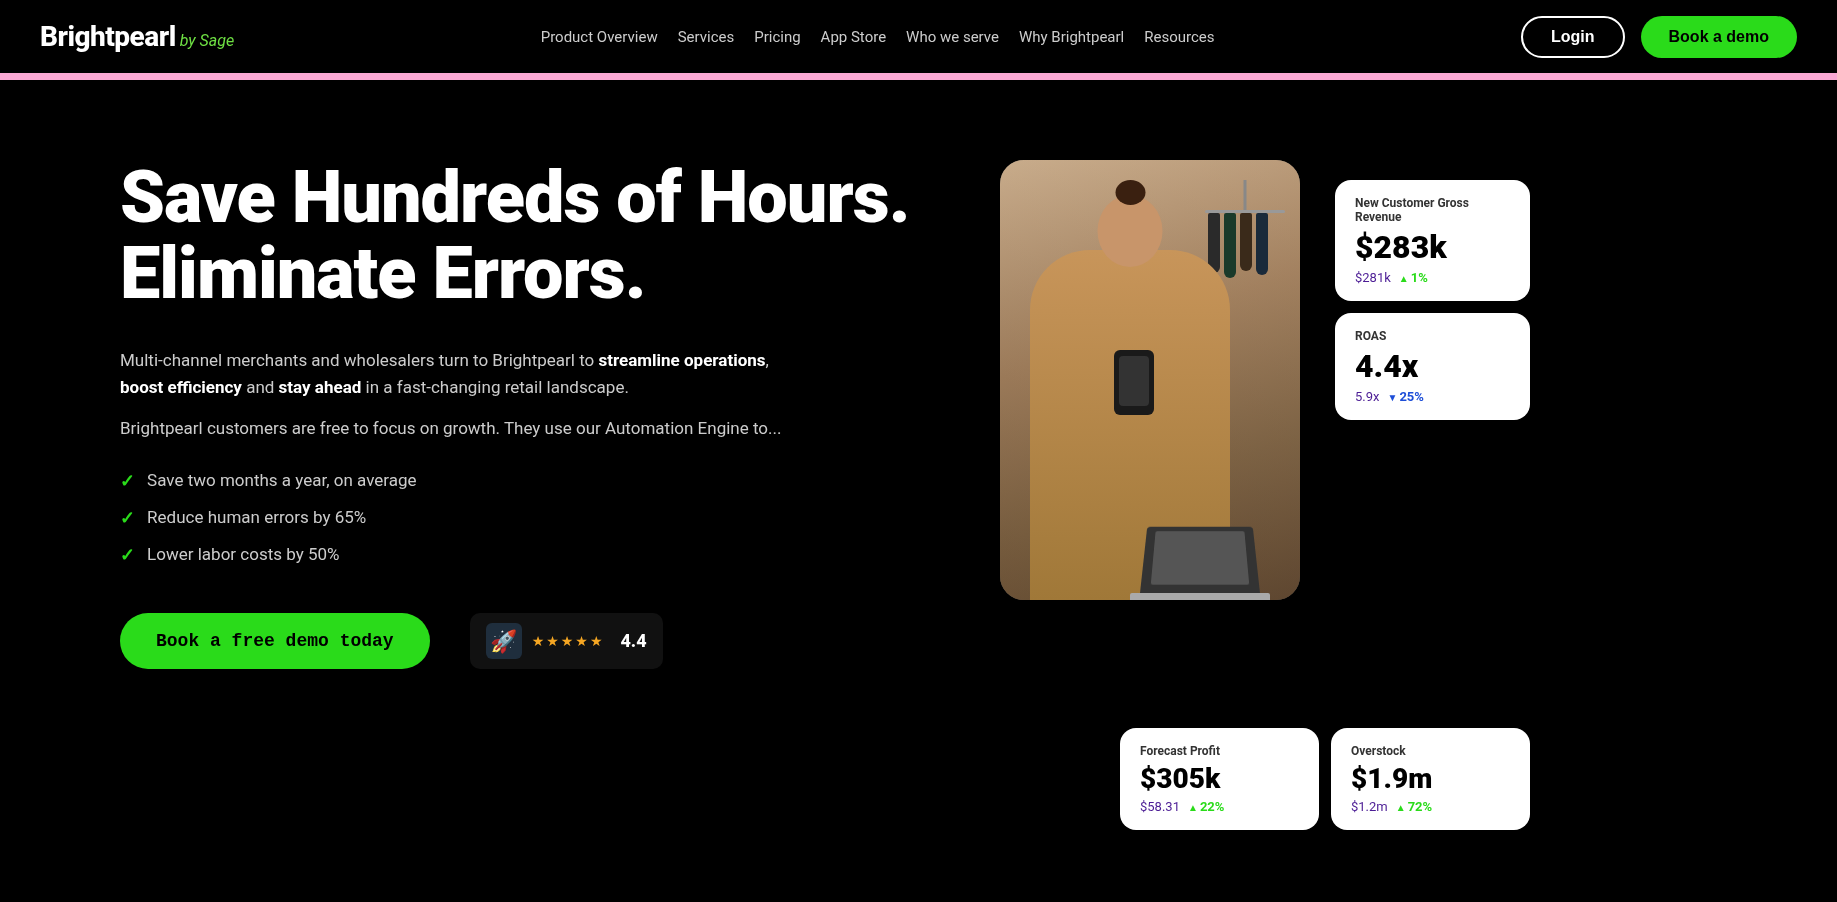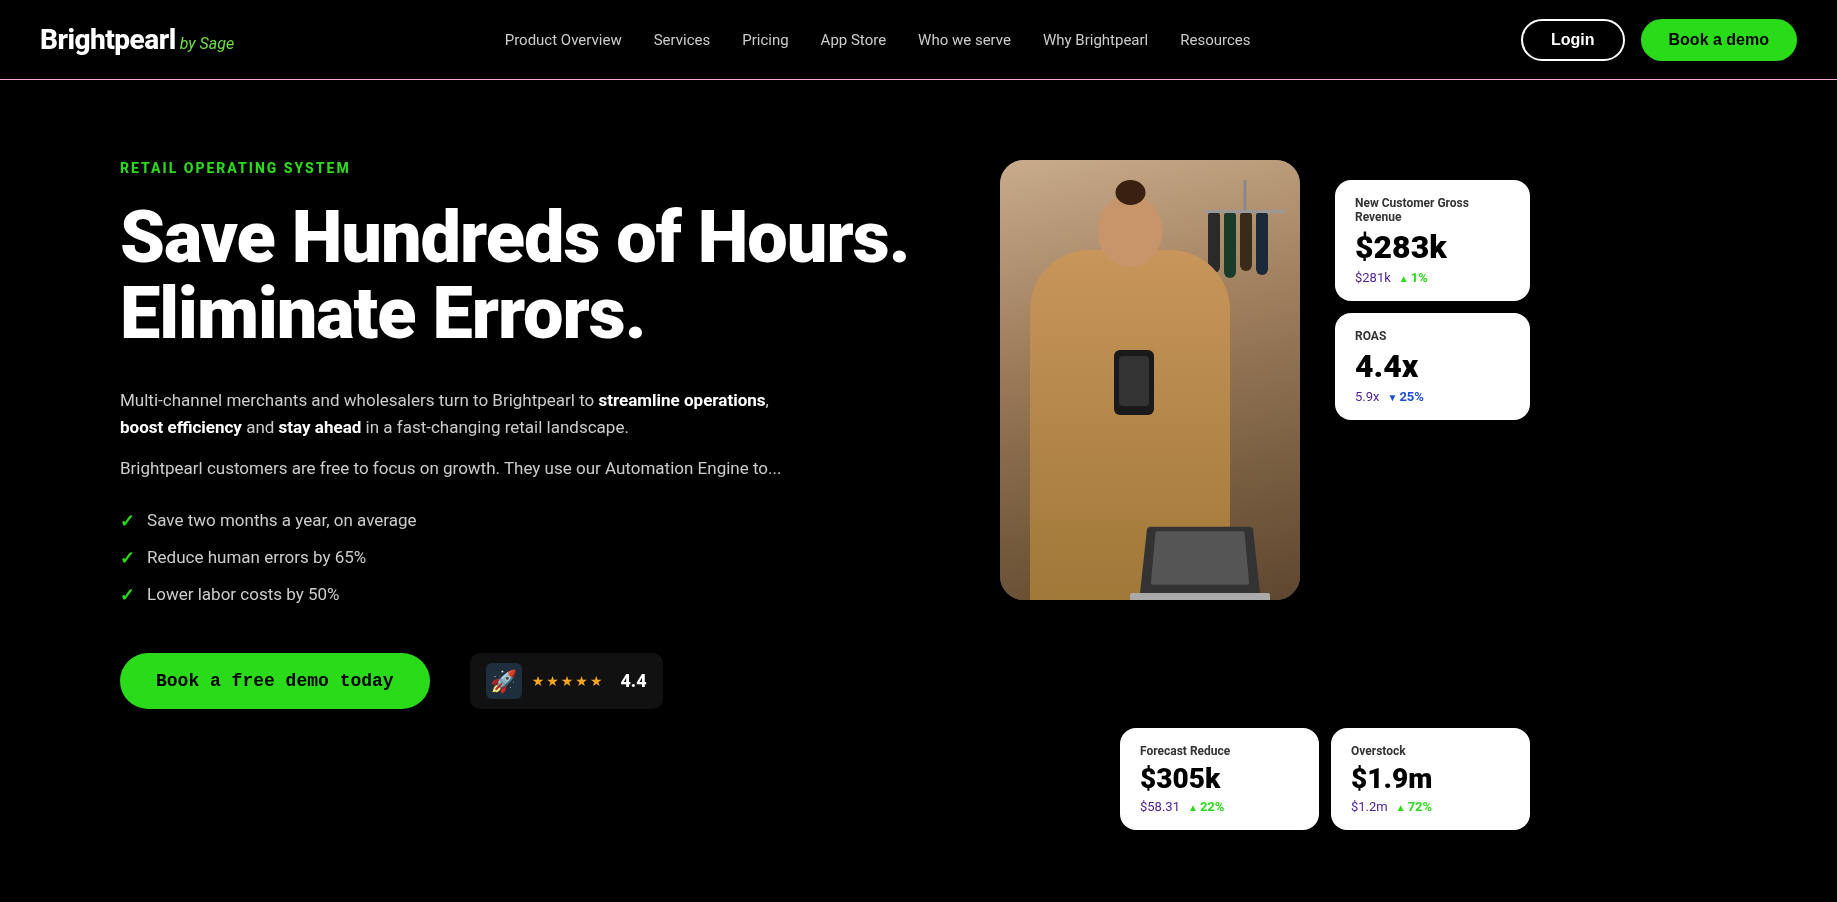--- a/index.html
+++ b/index.html
@@ -11,21 +11,21 @@
       overflow-x: hidden;
     }
 
     
     nav {
       display: flex;
       align-items: center;
       justify-content: space-between;
       padding: 16px 40px;
       height: 80px;
-      border-bottom: 1px solid #f9a8d4;
+      border-bottom: 7px solid #f9a8d4;
     }
     .nav-logo {
       display: flex;
       align-items: baseline;
       gap: 4px;
     }
     .logo-brightpearl {
       font-size: 28px;
       font-weight: 800;
       color: #fff;
@@ -33,21 +33,21 @@
     }
     .logo-by-sage {
       font-size: 16px;
       color: #6ee043;
       font-style: italic;
       font-weight: 400;
     }
     .nav-links {
       display: flex;
       align-items: center;
-      gap: 32px;
+      gap: 20px;
       list-style: none;
     }
     .nav-links li a {
       color: #ccc;
       text-decoration: none;
       font-size: 15px;
       white-space: nowrap;
     }
     .nav-actions {
       display: flex;
@@ -299,21 +299,20 @@
 
   <div class="nav-actions">
     <button class="btn-login">Login</button>
     <button class="btn-demo-nav">Book a demo</button>
   </div>
 </nav>
 
 <section class="hero">
 
   <div class="hero-left">
-    <div class="hero-tag">RETAIL OPERATING SYSTEM</div>
     <h1 class="hero-title">
       <span>Save Hundreds of Hours.</span><br>
       <span>Eliminate Errors.</span>
     </h1>
     <p class="hero-desc">
       Multi-channel merchants and wholesalers turn to Brightpearl to <strong>streamline operations</strong>, <strong>boost efficiency</strong> and <strong>stay ahead</strong> in a fast-changing retail landscape.
     </p>
     <p class="hero-sub">Brightpearl customers are free to focus on growth. They use our Automation Engine to...</p>
     <ul class="hero-checklist">
       <li>
@@ -411,21 +410,21 @@
               <span class="arrow-down"></span>
               <span>25%</span>
             </span>
           </div>
         </div>
       </div>
 
       <div style="position:absolute; bottom:50px; right:-10px; display:flex; gap:12px; width:410px;">
 
         <div class="stat-card stat-card-half" style="flex:1;">
-          <div class="stat-card-label">Forecast Reduce</div>
+          <div class="stat-card-label">Forecast Profit</div>
           <div class="stat-card-value" style="font-size:28px;">$305k</div>
           <div class="stat-card-footer">
             <span class="stat-prev">$58.31</span>
             <span class="stat-change-up">
               <span class="arrow-up"></span>
               <span>22%</span>
             </span>
           </div>
         </div>
 

